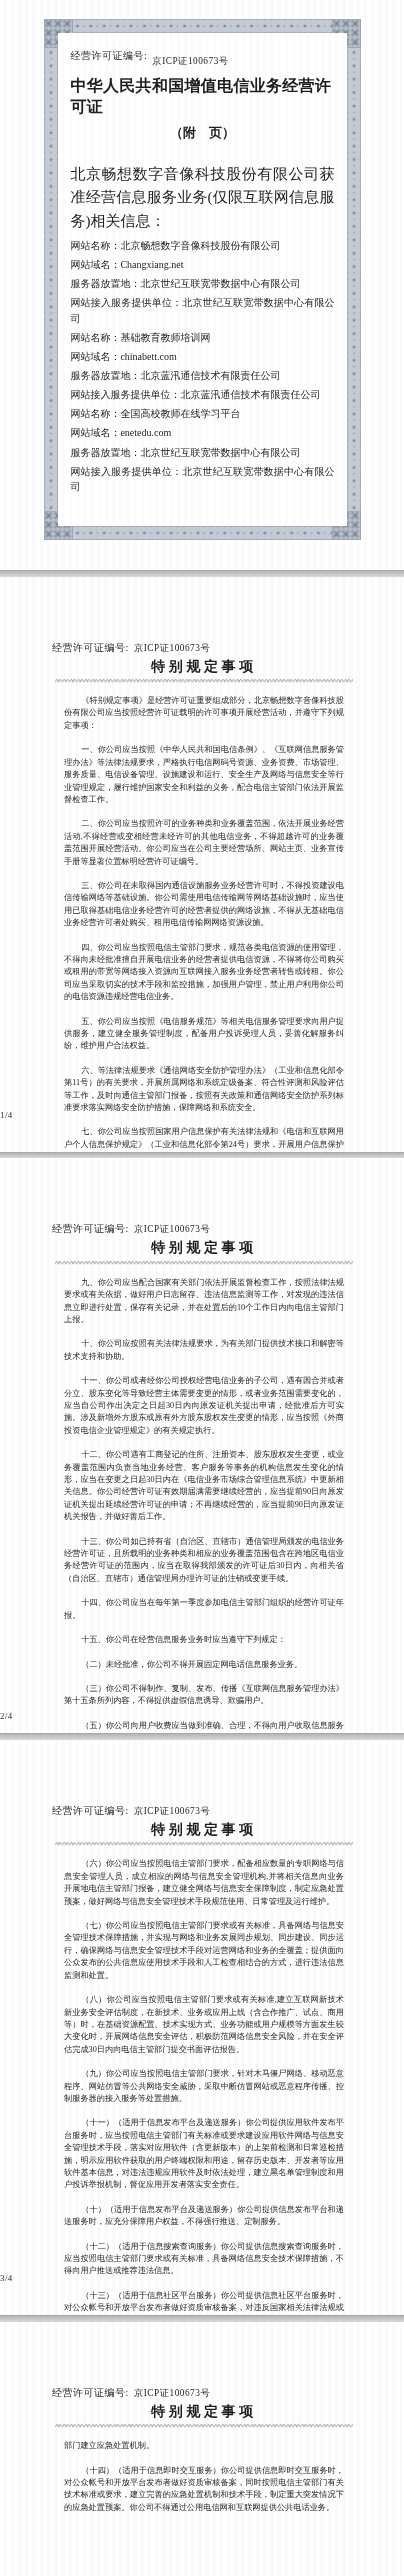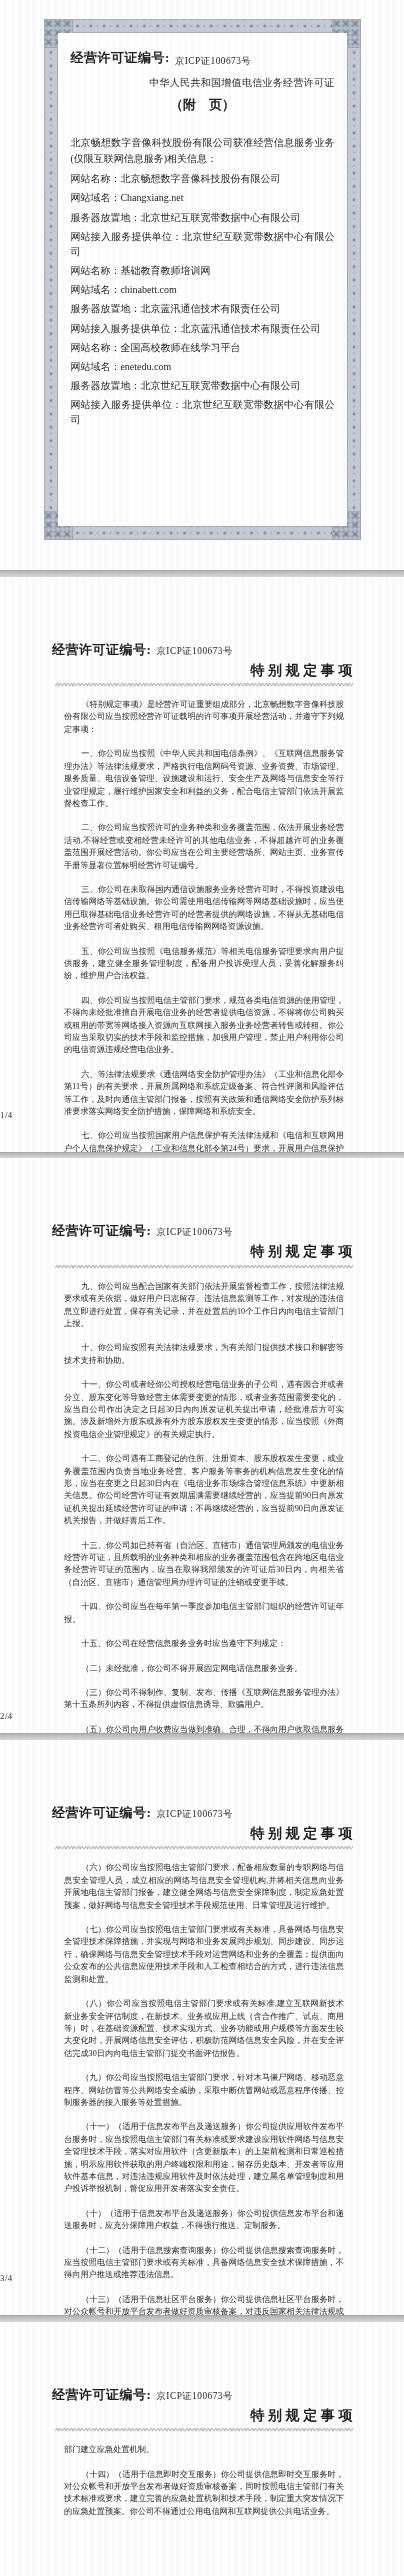--- a/index.html
+++ b/index.html
@@ -22,33 +22,33 @@
   .fe.r{top:0;bottom:0;right:0;width:14px;background-size:14px 13.4px,7px 6.7px;background-position:0 0,3.6px 3.1px;}
   .fc{position:absolute;width:29px;height:29px;background-color:#b6bfca;
       background-image:radial-gradient(circle,#7e8a98 1.5px,rgba(126,138,152,0) 2.6px),
                        radial-gradient(circle,rgba(126,138,152,.6) 1px,rgba(126,138,152,0) 2.1px);
       background-size:9.3px 9.3px,4.6px 4.6px;box-shadow:inset 0 0 0 0.5px #8d98a6;}
   .fc.tl{left:0;top:0;} .fc.tr{right:0;top:0;} .fc.bl{left:0;bottom:0;} .fc.br{right:0;bottom:0;}
   .cert-inner{position:absolute;left:14px;top:14px;right:14px;bottom:14px;background:#fff;
       background-image:repeating-linear-gradient(90deg,#ffffff 0 3.6px,#fbfbfb 3.6px 7.2px);
       padding:15.5px 12.4px 0 12.4px;box-sizing:border-box;}
   .cert-licrow{display:flex;align-items:flex-start;}
-  .lic-label{font-size:13px;font-weight:bold;letter-spacing:0.5px;text-align:center;}
+  .lic-label{font-size:10px;font-weight:normal;letter-spacing:0.5px;text-align:center;}
   .lic-no{font-size:9.3px;margin-left:5.2px;margin-top:6.7px;letter-spacing:0.5px;}
-  .cert-title{margin:8.2px 0 0 0;text-align:right;font-size:10px;font-weight:normal;letter-spacing:0.3px;}
+  .cert-title{margin:8.2px 0 0 0;text-align:left;font-size:16px;font-weight:bold;letter-spacing:0.3px;}
   .cert-subtitle{margin:5.2px 0 0 0;text-align:center;font-size:13px;font-weight:bold;}
-  .cert-intro{margin:21.6px 0 5.2px 0;font-size:10px;line-height:1.55;text-align:justify;}
+  .cert-intro{margin:21.6px 0 5.2px 0;font-size:15px;line-height:1.55;text-align:justify;}
   .info-line{margin:0 0 3.6px 0;font-size:10px;line-height:1.55;text-align:justify;}
 
   
   .sheet-prov{height:575px;}
   .sheet-prov.last{height:553px;}
   .prov-inner{padding:64px 49px 0 52px;}
   .prov-licrow{display:flex;align-items:baseline;}
-  .prov-title{margin:3.1px 0 2.1px 0;text-align:right;font-size:14px;font-weight:bold;letter-spacing:3.6px;}
+  .prov-title{margin:3.1px 0 2.1px 0;text-align:center;font-size:14px;font-weight:bold;letter-spacing:3.6px;}
   .zigzag{display:block;margin:1px auto 0 auto;}
   .prov-body{margin-top:11.3px;}
   .para{margin:12px;font-size:8.2px;line-height:12.4px;text-align:justify;text-indent:2.1em;}
   .para.cont{text-indent:0;}
   .pageno{position:absolute;left:0;right:0;font-size:8.8px;letter-spacing:0.5px;color:#2a2a2a;}
   .pn2{bottom:32px;} .pn3{bottom:12.4px;} .pn4{bottom:32px;}
 </style>
 </head>
 <body>
 
@@ -106,22 +106,22 @@
           <path d="M0 8 L4 2 L8 8 M6 8 L10 2 L14 8" stroke="#8a9099" fill="none" stroke-width="1.6"></path>
         </pattern>
           </defs>
         <rect width="578" height="10" fill="url(#zz2)"></rect>
       </svg>
       <div class="prov-body">
           <p class="para">《特别规定事项》是经营许可证重要组成部分，北京畅想数字音像科技股份有限公司应当按照经营许可证载明的许可事项开展经营活动，并遵守下列规定事项：</p>
           <p class="para">一、你公司应当按照《中华人民共和国电信条例》、《互联网信息服务管理办法》等法律法规要求，严格执行电信网码号资源、业务资费、市场管理、服务质量、电信设备管理、设施建设和运行、安全生产及网络与信息安全等行业管理规定，履行维护国家安全和利益的义务，配合电信主管部门依法开展监督检查工作。</p>
           <p class="para">二、你公司应当按照许可的业务种类和业务覆盖范围，依法开展业务经营活动,不得经营或变相经营未经许可的其他电信业务，不得超越许可的业务覆盖范围开展经营活动。你公司应当在公司主要经营场所、网站主页、业务宣传手册等显著位置标明经营许可证编号。</p>
           <p class="para">三、你公司在未取得国内通信设施服务业务经营许可时，不得投资建设电信传输网络等基础设施。你公司需使用电信传输网等网络基础设施时，应当使用已取得基础电信业务经营许可的经营者提供的网络设施，不得从无基础电信业务经营许可者处购买、租用电信传输网网络资源设施。</p>
+          <p class="para">四、你公司应当按照电信主管部门要求，规范各类电信资源的使用管理，不得向未经批准擅自开展电信业务的经营者提供电信资源，不得将你公司购买或租用的带宽等网络接入资源向互联网接入服务业务经营者转售或转租。你公司应当采取切实的技术手段和监控措施，加强用户管理，禁止用户利用你公司的电信资源违规经营电信业务。</p>
           <p class="para">五、你公司应当按照《电信服务规范》等相关电信服务管理要求向用户提供服务，建立健全服务管理制度，配备用户投诉受理人员，妥善化解服务纠纷，维护用户合法权益。</p>
-          <p class="para">四、你公司应当按照电信主管部门要求，规范各类电信资源的使用管理，不得向未经批准擅自开展电信业务的经营者提供电信资源，不得将你公司购买或租用的带宽等网络接入资源向互联网接入服务业务经营者转售或转租。你公司应当采取切实的技术手段和监控措施，加强用户管理，禁止用户利用你公司的电信资源违规经营电信业务。</p>
           <p class="para">六、等法律法规要求《通信网络安全防护管理办法》（工业和信息化部令第11号）的有关要求，开展所属网络和系统定级备案、符合性评测和风险评估等工作，及时向通信主管部门报备，按照有关政策和通信网络安全防护系列标准要求落实网络安全防护措施，保障网络和系统安全。</p>
           <p class="para">七、你公司应当按照国家用户信息保护有关法律法规和《电信和互联网用户个人信息保护规定》（工业和信息化部令第24号）要求，开展用户信息保护工作，落实企业网络与信息安全主体责任，完善管理制度和技术手段，规范用户信息和网络数据采集、传输、存储、使用和销毁等行为，加强数据访问权限管理，防止用户信息和数据泄露。</p>
           <p class="para">八、你公司应当按照电信主管部门要求，在发生大规模用户个人信息泄露事件、影响众多用户的服务中断事件等重大网络安全事件时，立即采取应急措施，控制影响范围，消除事件危害，并第一时间向电信主管部门报告，根据电信主管部门要求采取应急处置措施。</p>
         </div>
     </div>
     <div class="pageno pn2">1/4</div>
   </section>
 
   <div class="gap"></div>
 

